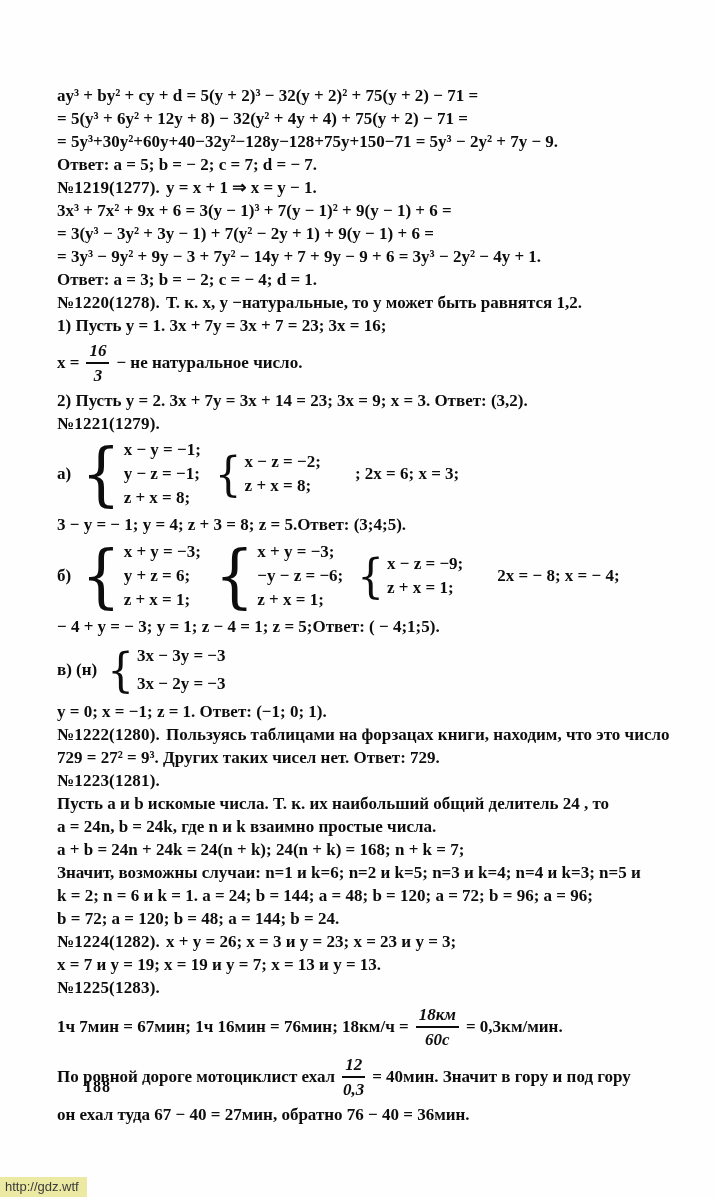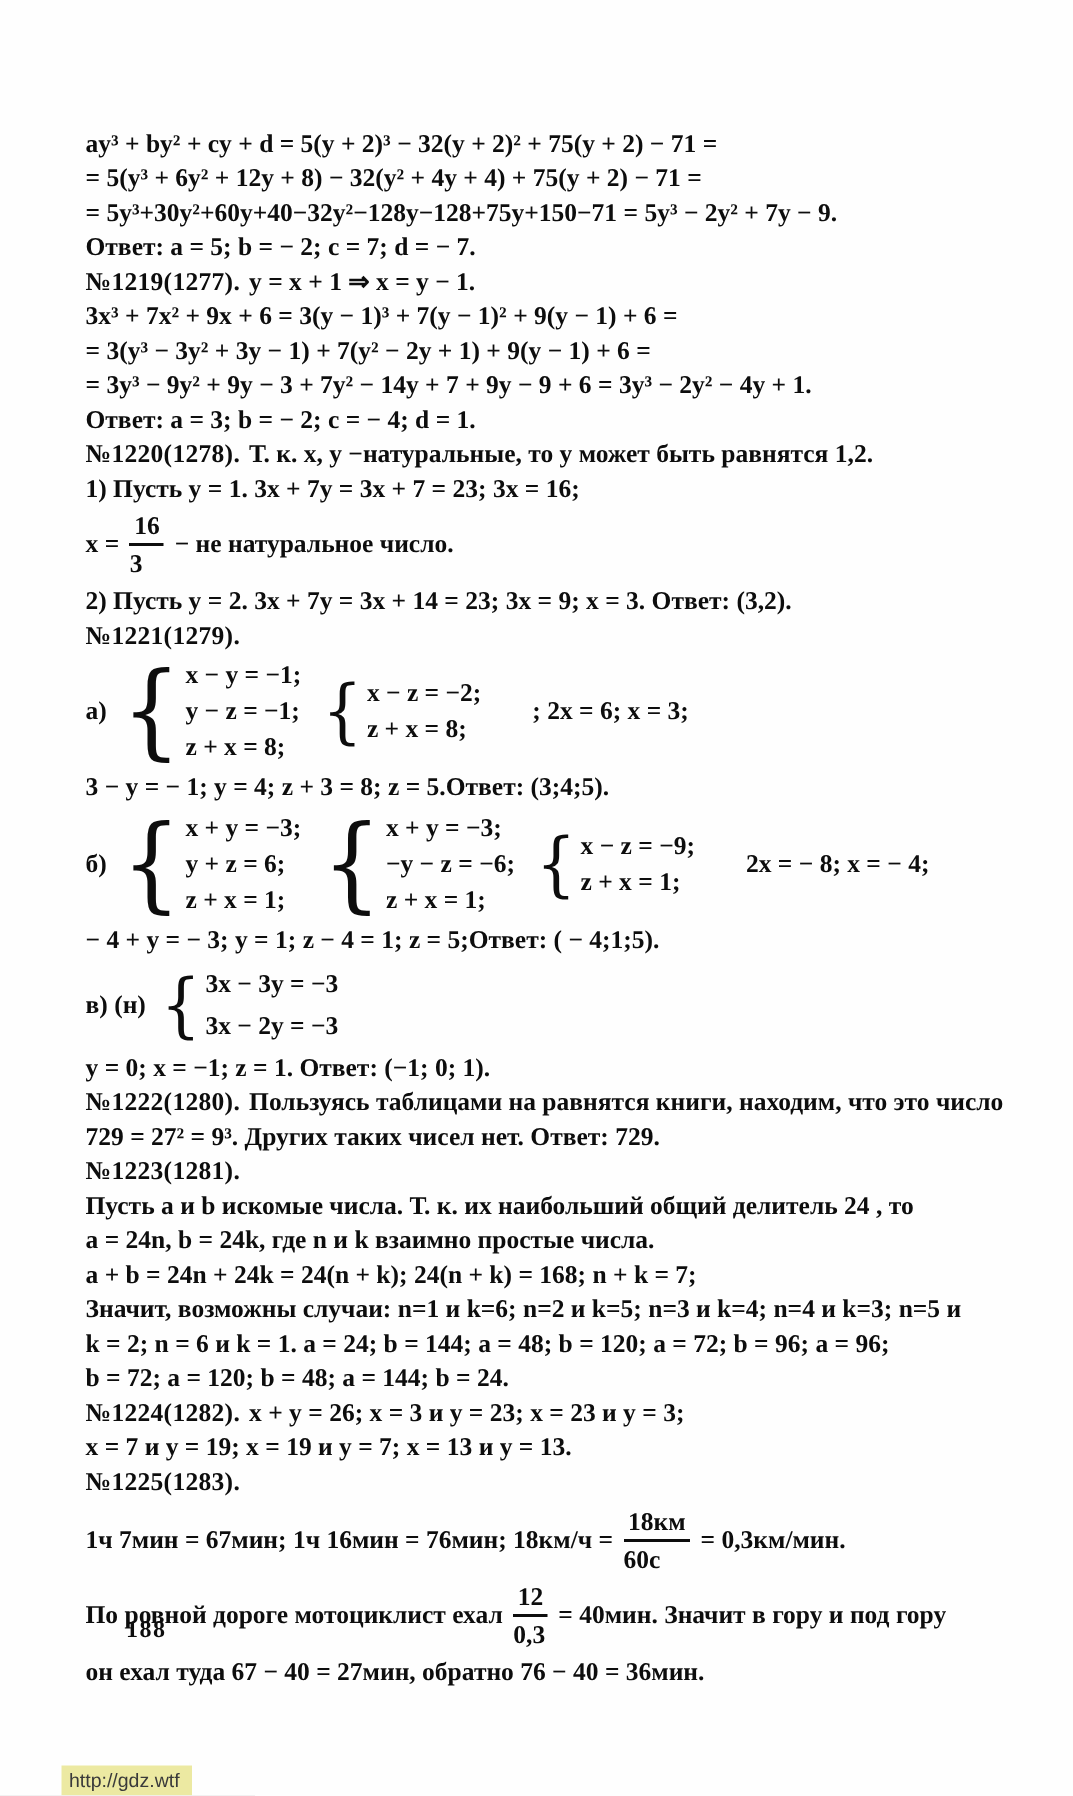--- a/index.html
+++ b/index.html
@@ -18,21 +18,21 @@
   .line { line-height:23px; white-space:nowrap; }
   .hdr { margin-right:6px; letter-spacing:0.2px; }
   .mt2 { margin-top:0; }
   .mt4 { margin-top:4px; }
 
   
   .arow { display:flex; line-height:25px; padding-right:18px; white-space:nowrap; }
 
   
   .frow { display:flex; align-items:center; white-space:nowrap; }
-  .frac { display:inline-flex; flex-direction:column; margin:0 7px; line-height:21px; }
+  .frac { display:inline-flex; flex-direction:column; align-items:center; margin:0 7px; line-height:21px;font-style:italic; }
   .frac .num { border-bottom:2px solid #0d0d0d; padding:0 3px 1px 3px; }
   .frac .den { padding-top:1px; }
   .fr48 { height:48px; } .fr52 { height:52px; }
 
   
   .sysrow { display:flex; align-items:center; white-space:nowrap; margin:3px 0 2px 0; }
   .syslabel { margin-right:10px; align-self:center; }
   .sys { display:inline-flex; align-items:center; margin-right:14px; }
   .brace { font-weight:normal; line-height:0.9; margin-right:3px; font-family:"DejaVu Serif", serif; }
   .brace::before { content:"{"; }
@@ -153,21 +153,21 @@
         <span class="brace b2"></span>
         <span class="eqs eqs-wide">
           <span>3x − 3y = −3</span>
           <span>3x − 2y = −3</span>
         </span>
       </span>
     </div>
     <div class="line">y = 0; x = −1; z = 1. Ответ: (−1; 0; 1).</div>
 
     <div class="line mt2">
-      <span class="hdr">№1222(1280).</span><span>Пользуясь таблицами на равнятся книги, находим, что это число</span>
+      <span class="hdr">№1222(1280).</span><span>Пользуясь таблицами на форзацах книги, находим, что это число</span>
     </div>
     <div class="line">729 = 27² = 9³. Других таких чисел нет.      Ответ: 729.</div>
 
     <div class="line mt2">
       <span class="hdr">№1223(1281).</span>
     </div>
     <div class="line">Пусть a и b искомые числа. Т. к. их наибольший общий делитель 24 , то</div>
     <div class="line">a = 24n, b = 24k, где n и k взаимно простые числа.</div>
     <div class="line">a + b = 24n + 24k = 24(n + k);    24(n + k) = 168;   n + k = 7;</div>
     <div class="line">Значит, возможны случаи:  n=1 и k=6; n=2 и k=5; n=3 и k=4; n=4 и k=3; n=5 и</div>
@@ -196,14 +196,14 @@
         <span class="num">12</span>
         <span class="den">0,3</span>
       </span>
       <span>= 40мин.  Значит в гору и под гору</span>
     </div>
     <div class="line">он ехал туда 67 − 40 = 27мин, обратно 76 − 40 = 36мин.</div>
 
   </div>
 
   <div class="pagenum">188</div>
-  <div class="badge" id="badge" style="background: rgb(236, 233, 162); margin-left: 41px;">http://gdz.wtf</div>
+  <div class="badge" id="badge" style="background: rgb(236, 233, 162);">http://gdz.wtf</div>
 </div>
 
 </body></html>

